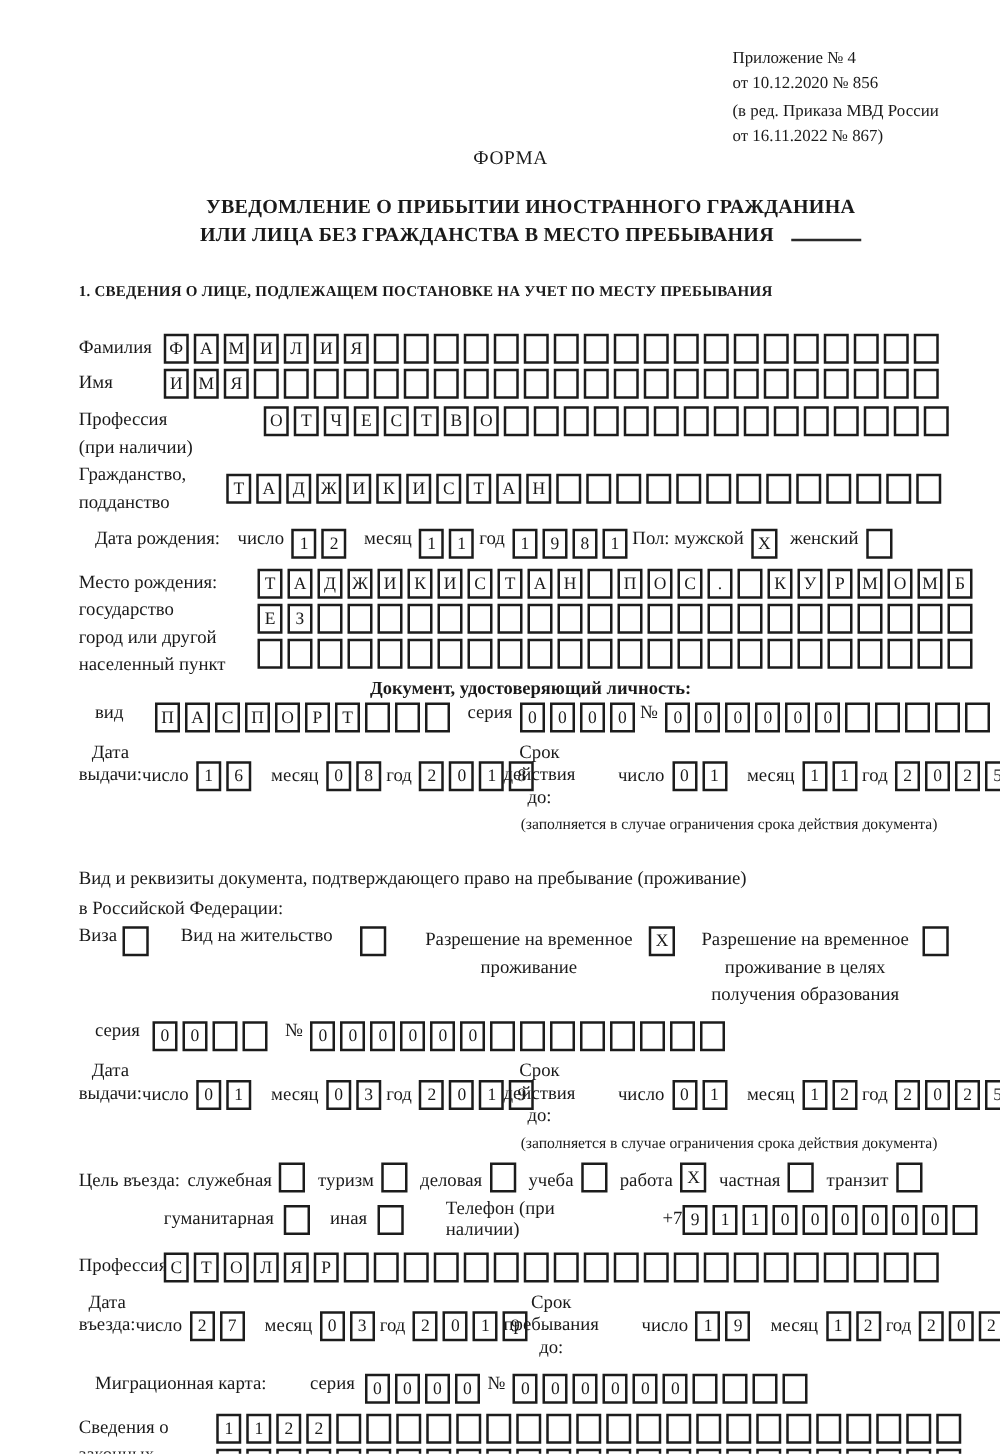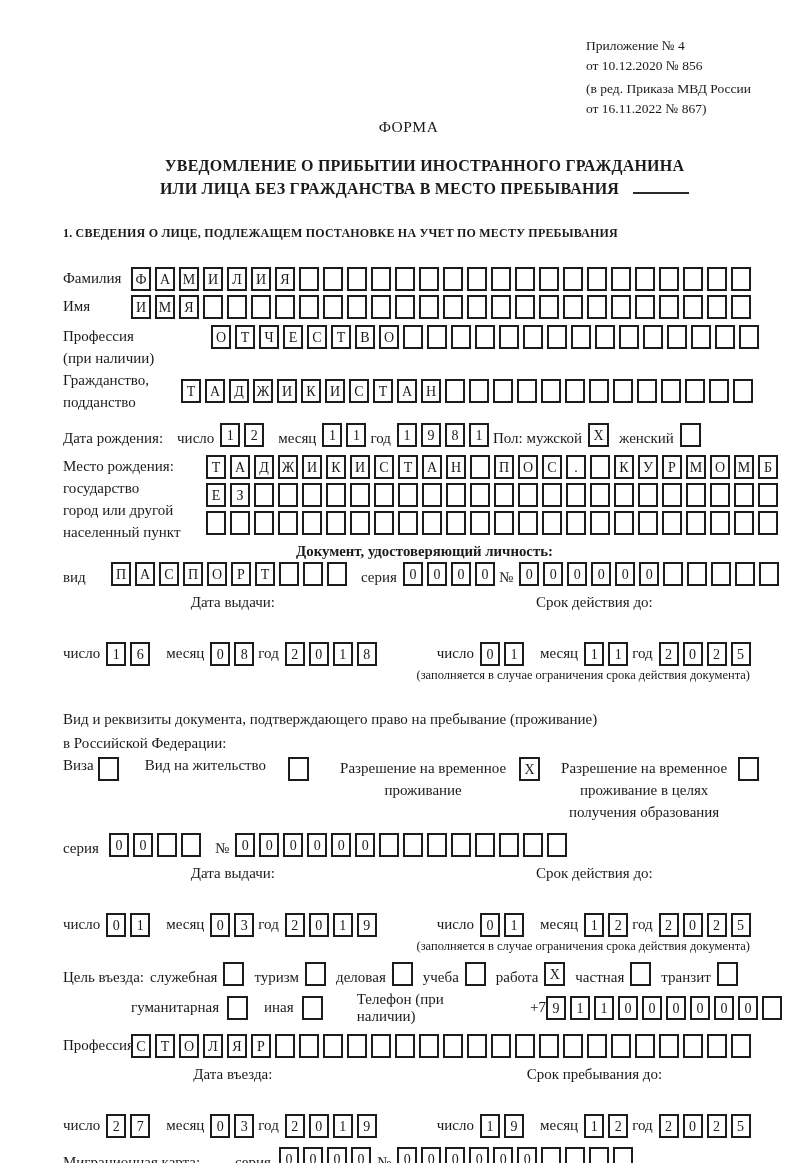--- a/index.html
+++ b/index.html
@@ -31,29 +31,29 @@
   .w-rep{width:110px;}
 
   .cells{display:inline-flex;flex-wrap:nowrap;}
   .cell{display:inline-block;box-sizing:content-box;width:16px;height:20px;border:2px solid #1c1c1c;
         margin-right:4px;text-align:center;font-size:14px;line-height:21px;background:#fff;}
   .cbx{display:inline-block;box-sizing:content-box;width:17px;height:20px;border:2px solid #1c1c1c;
        text-align:center;font-size:14px;line-height:21px;flex-shrink:0;background:#fff;}
   .stack{display:flex;flex-direction:column;}
   .stack .cells{margin-bottom:4px;}
 
-  .inline{display:flex;align-items:flex-end;flex-wrap:nowrap;}
+  .inline{display:flex;align-items:flex-start;flex-wrap:nowrap;margin-left:13px;}
   .inline .sp{margin:0 6px 0 10px;}
   .inline .sp0{margin-right:6px;}
 
   .center-b{font-weight:bold;text-align:center;margin-top:8px;font-size:14.8px;}
 
   
   .dates{display:flex;margin-top:7px;}
-  .dcol{display:flex;flex-direction:column;gap:28px;}
+  .dcol{display:flex;flex-direction:row;}
   .dcol.l{width:47%;}
   .dcol.r{width:53%;}
   .dhead{text-align:center;line-height:18px;margin-bottom:3px;}
   .drow{display:flex;align-items:center;}
   .drow .sp{margin:0 6px 0 12px;}
   .drow .sp0{margin-right:6px;}
   .dcol.r .drow{padding-left:34px;}
   .note{font-size:12.5px;}
   .note-right{text-align:right;padding-right:36px;margin-top:2px;}
 

